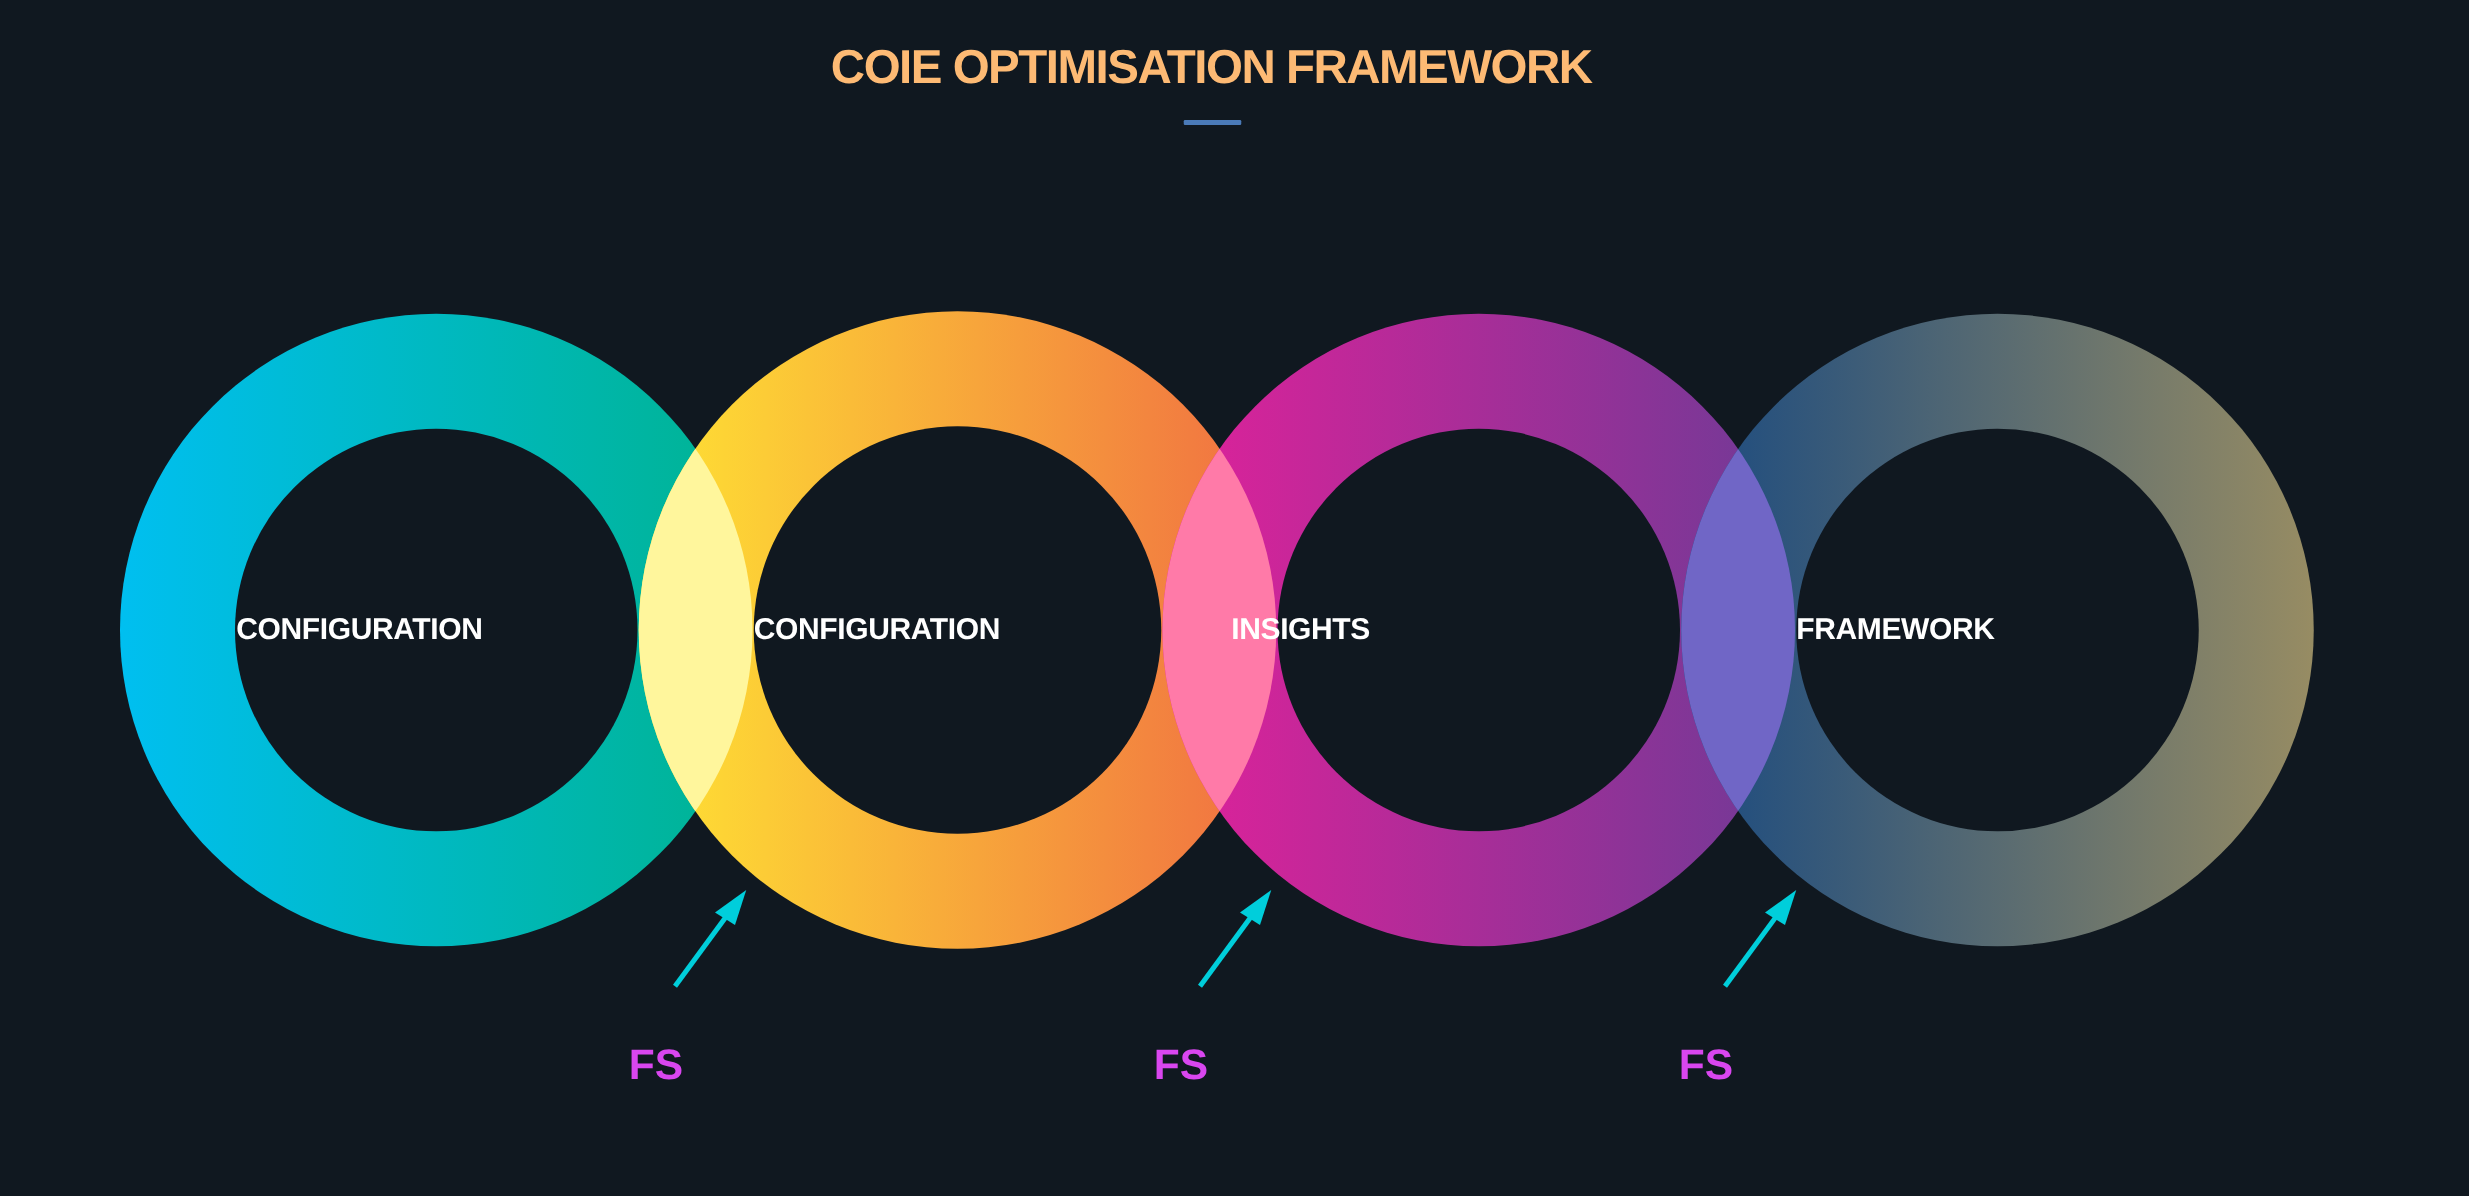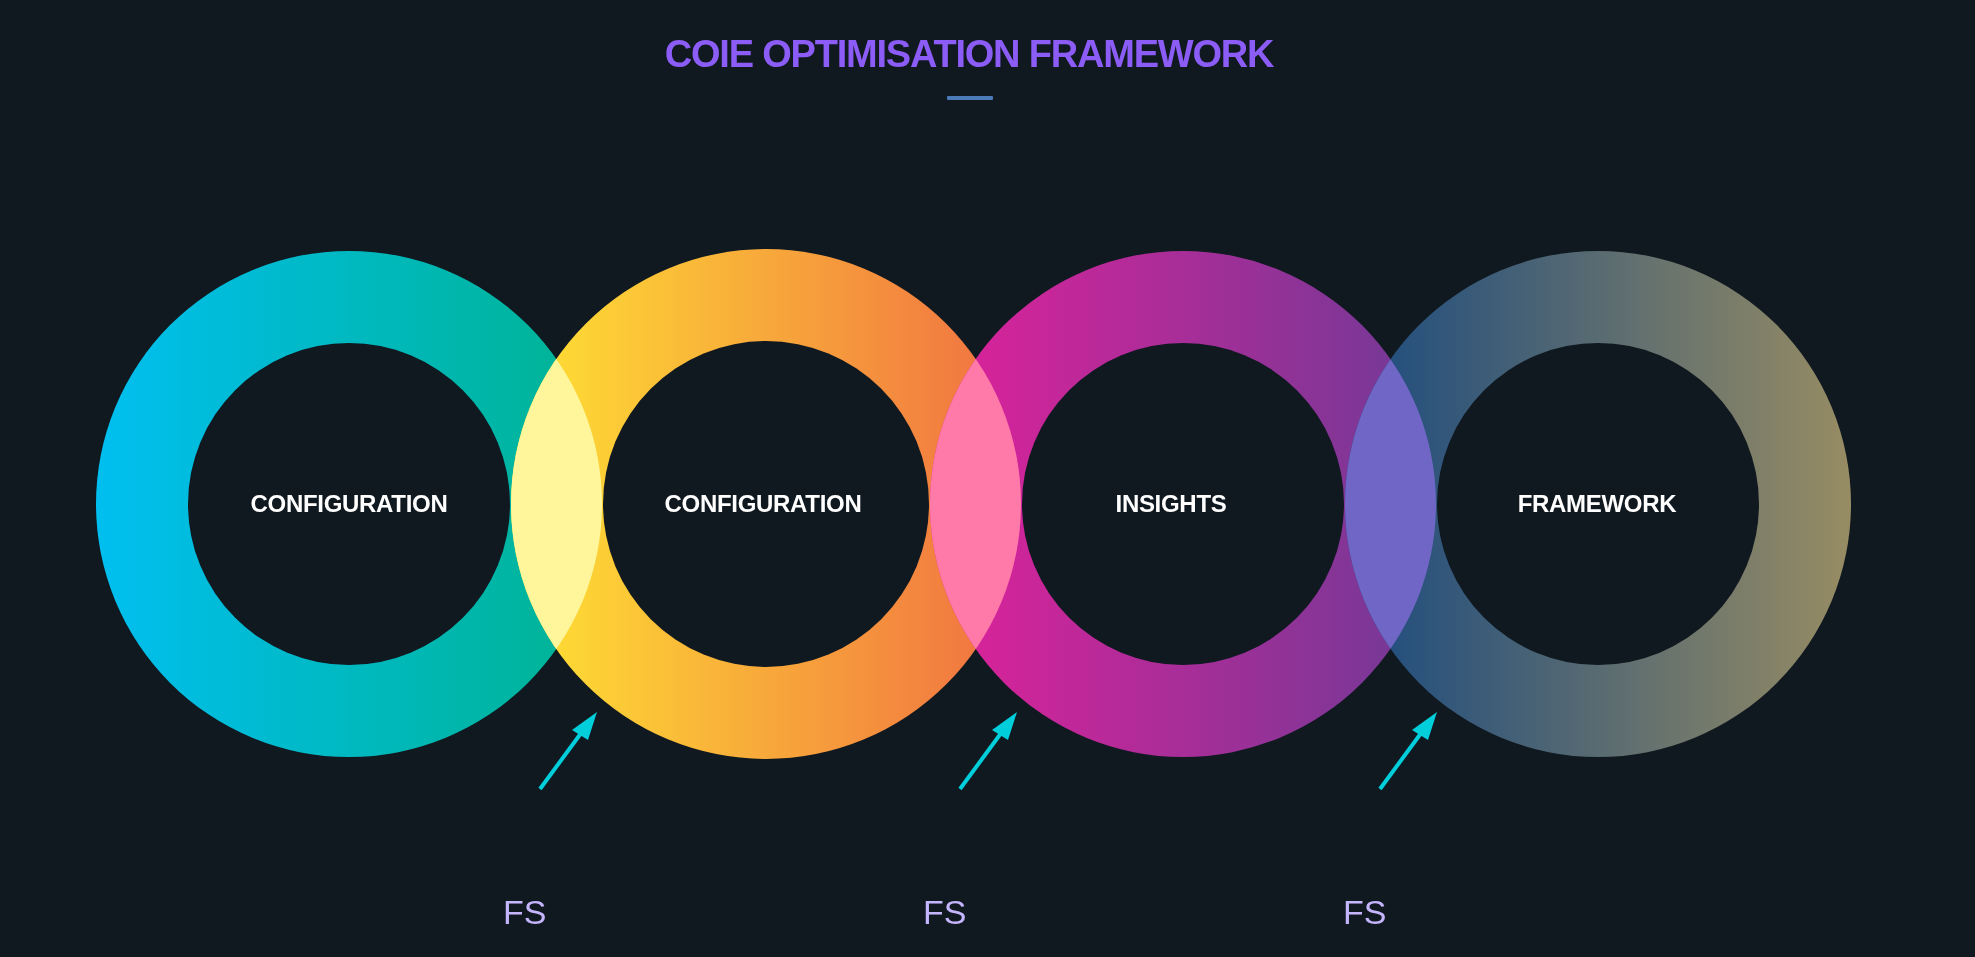--- a/index.html
+++ b/index.html
@@ -4,40 +4,40 @@
 <style>
   html, body { margin: 0; padding: 0; }
   body {
     width: 1975px; height: 957px; overflow: hidden;
     background: #101820;
     font-family: "Liberation Sans", sans-serif;
     position: relative;
   }
   .title {
     position: absolute; left: 0; top: 30px; width: 1938px;
-    text-align: center; color: #8b5cf6;
+    text-align: center; color: #fdba74;
     font-family: "Liberation Sans", sans-serif;
     font-weight: 700; font-size: 38px; letter-spacing: -1.2px;
     line-height: 48px;
   }
   .title-underline {
     position: absolute; left: 947px; top: 96px; width: 46px; height: 4px;
     background: #4a7ab8; border-radius: 1px;
   }
   svg.diagram { position: absolute; left: 0; top: 0; }
   .ring-label {
     position: absolute; width: 320px; margin-left: -160px;
-    top: 489px; text-align: center; color: #ffffff;
+    top: 489px; color: #ffffff;
     font-family: "Liberation Sans", sans-serif;
     font-weight: 700; font-size: 24px; letter-spacing: -0.3px; line-height: 30px;
   }
   .fs-label {
-    position: absolute; top: 892px; color: #c4b5fd;
+    position: absolute; top: 832px; color: #d946ef;
     font-family: "Liberation Sans", sans-serif;
-    font-weight: 400; font-size: 34px; line-height: 40px;
+    font-weight: 700; font-size: 34px; line-height: 40px;
   }
 </style>
 </head>
 <body>
 
 <div class="title">COIE OPTIMISATION FRAMEWORK</div>
 <div class="title-underline"></div>
 
 <svg class="diagram" width="1975" height="957" viewBox="0 0 1975 957">
   <defs>
@@ -105,18 +105,18 @@
     <polygon points="1017,712 992,730 1008,740" stroke="none"></polygon>
   </g>
   <g stroke="#00cedb" fill="#00cedb">
     <line x1="1380" y1="789" x2="1427" y2="725" stroke-width="4"></line>
     <polygon points="1437,712 1412,730 1428,740" stroke="none"></polygon>
   </g>
 </svg>
 
 <div class="ring-label" style="left:349px;">CONFIGURATION</div>
 <div class="ring-label" style="left:763px;">CONFIGURATION</div>
-<div class="ring-label" style="left:1171px;">INSIGHTS</div>
+<div class="ring-label" style="left:1145px;">INSIGHTS</div>
 <div class="ring-label" style="left:1597px;">FRAMEWORK</div>
 
 <div class="fs-label" style="left:503px;">FS</div>
 <div class="fs-label" style="left:923px;">FS</div>
 <div class="fs-label" style="left:1343px;">FS</div>
 
 </body></html>

